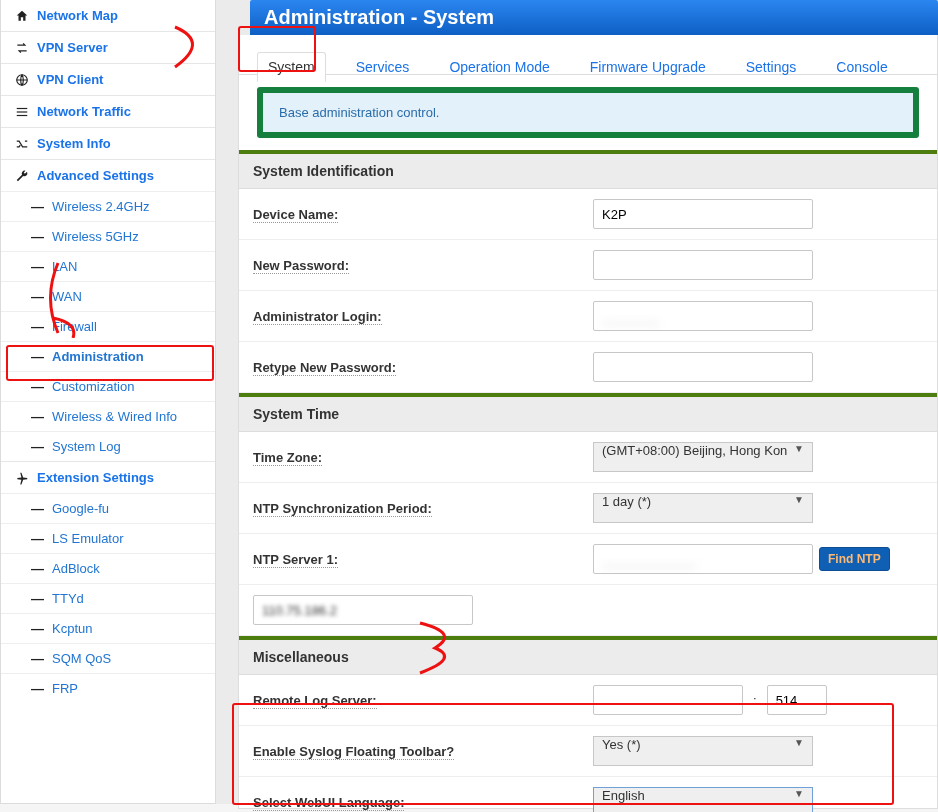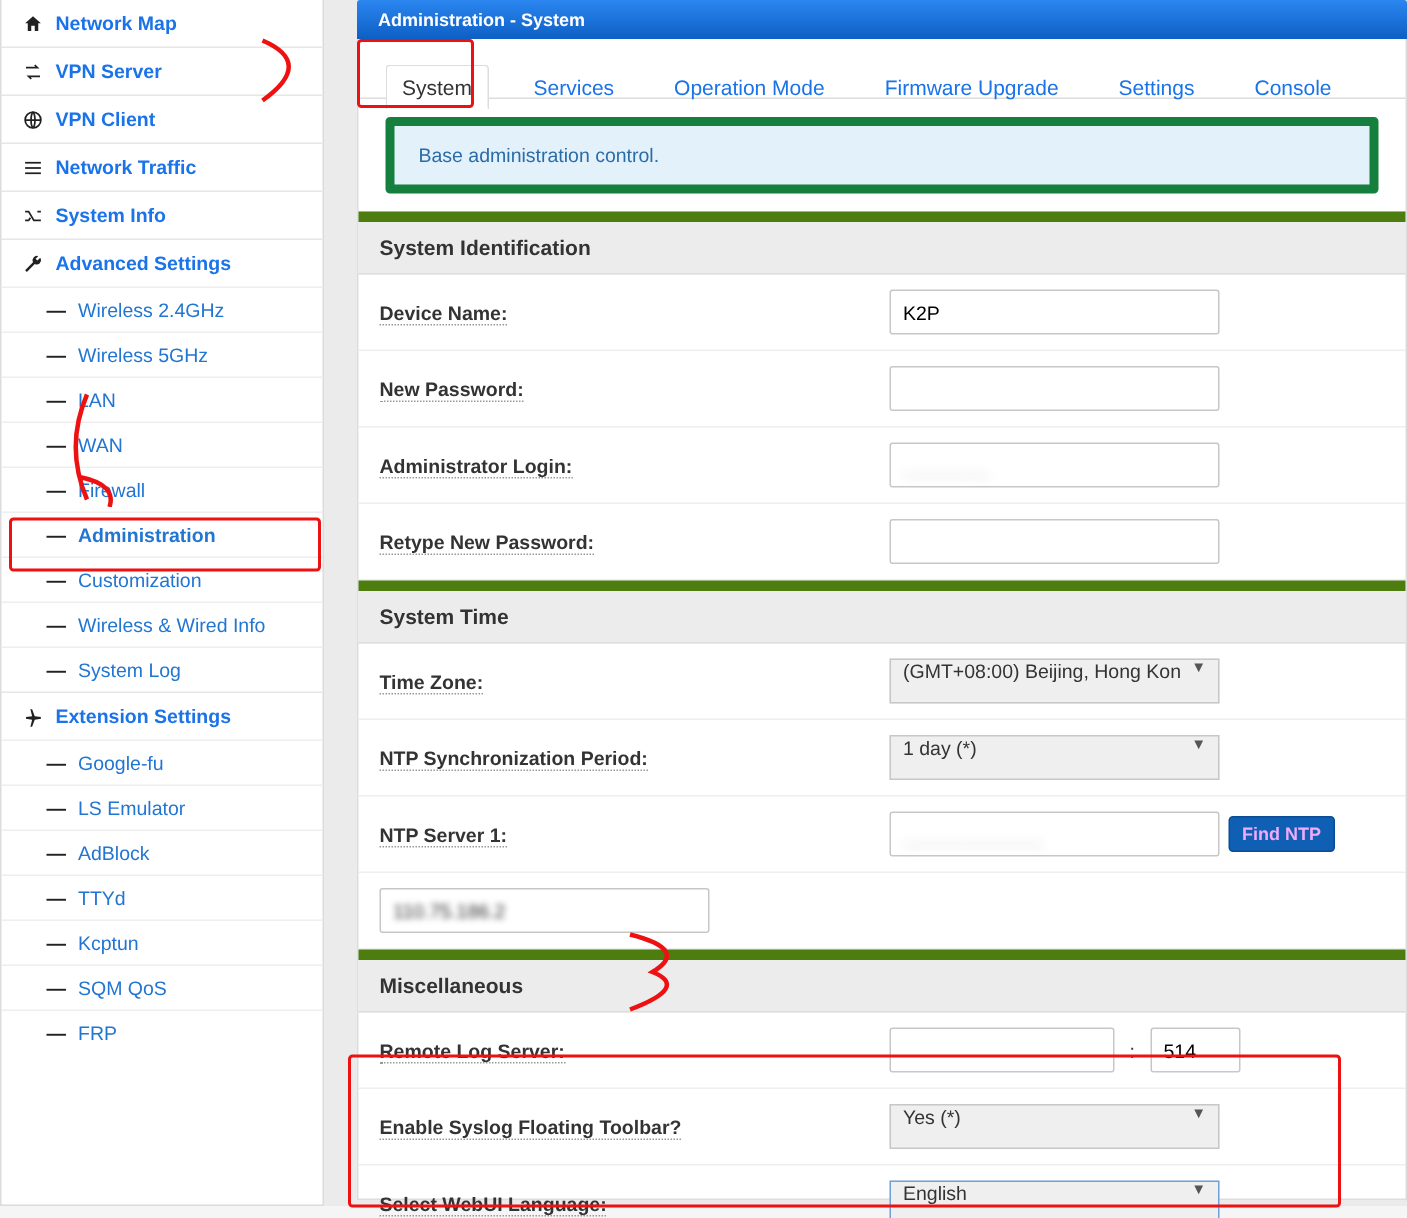--- a/index.html
+++ b/index.html
@@ -12,35 +12,35 @@
   .sb-item.first { border-top: none; }
   .sb-ico { width: 18px; height: 14px; display: inline-flex; align-items: center; justify-content: center; margin-right: 6px; color: #222; }
   .sb-sub { display: flex; align-items: center; padding: 7px 12px 7px 30px; color: #2276d2; cursor: pointer; font-size: 13px; border-top: 1px solid #eee; }
   .sb-sub .dash { color: #222; margin-right: 8px; font-weight: bold; }
   .sb-sub.active { font-weight: bold; }
   
   .anno { position: absolute; pointer-events: none; border: 2px solid #e11; border-radius: 3px; }
   .page { position: relative; }
   
   .content { flex: 1; margin-left: 22px; margin-right: 0; }
-  .titlebar { background: #1d6fd4; background: linear-gradient(#2b86f0,#0d5fc4); color: #fff; font-weight: bold; font-size: 12px; padding: 6px 14px; border-radius: 2px 2px 0 0; }
+  .titlebar { background: #1d6fd4; background: linear-gradient(#2b86f0,#0d5fc4); color: #fff; font-weight: bold; font-size: 20px; padding: 6px 14px; border-radius: 2px 2px 0 0; margin-left: 12px; }
   .panel { background: #fff; border: 1px solid #ddd; border-top: none; height: calc(100% - 30px); overflow: visible; position: relative; }
   .tabs { display: flex; gap: 20px; padding: 24px 18px 0 18px; border-bottom: 1px solid #ddd; height: 40px; align-items: center; }
   .tab { color: #1a73e8; font-size: 14px; padding: 6px 10px; cursor: pointer; }
   .tab.active { color: #333; border: 1px solid #ddd; border-bottom: 1px solid #fff; border-radius: 3px 3px 0 0; background: #fff; margin-bottom: -1px; }
   .infobox { margin: 12px 18px; background: #e3f1fb; border: 6px solid #15803d; padding: 12px 16px; color: #2a6ca8; border-radius: 3px; }
-  .section-h { background: #ececec; border-top: 7px solid #4d7c0f; border-bottom: 1px solid #ddd; padding: 9px 14px; font-weight: bold; font-size: 14px; }
+  .section-h { background: #ececec; border-top: 4px solid #4d7c0f; border-bottom: 1px solid #ddd; padding: 9px 14px; font-weight: bold; font-size: 14px; }
   .row { display: flex; align-items: center; padding: 10px 14px; border-bottom: 1px solid #eee; }
   .row .lbl { width: 340px; font-weight: bold; font-size: 13px; }
   .row .lbl span { border-bottom: 1px dotted #999; }
   .row .ctrl { flex: 1; display: flex; align-items: center; gap: 6px; }
   input[type=text], input[type=password], select { border: 1px solid #c7c7c7; padding: 5px 8px; font-size: 13px; border-radius: 2px; background: #fff; width: 220px; height: 30px; }
   input.short { width: 60px; }
   .colon { padding: 0 4px; }
-  .btn { background: #0f5fb5; color: #f0abfc; font-weight: bold; border: 1px solid #0c4d94; border-radius: 3px; padding: 4px 8px; font-size: 12px; cursor: pointer; }
+  .btn { background: #0f5fb5; color: #fdba74; font-weight: bold; border: 1px solid #0c4d94; border-radius: 3px; padding: 4px 8px; font-size: 12px; cursor: pointer; }
   .blur { filter: blur(4px); color: #bfbfbf; }
   
   .dropdown-open { position: relative; }
   .dropdown-list { position: absolute; left: 0; top: 29px; width: 220px; border: 1px solid #7aa7d8; background: #fff; font-size: 13px; z-index: 5; }
   .dropdown-list div { padding: 3px 8px; }
   .dropdown-list .sel { background: #1e90ff; color: #fff; }
   .caret { margin-left: auto; font-size: 10px; color: #555; }
   .select-fake { display: flex; border: 1px solid #c7c7c7; height: 30px; width: 220px; padding: 0 8px; background: #efefef; cursor: pointer; font-size: 13px; }
   .sidebar-wrap { padding: 0; }
   .annotation-curve { position:absolute; pointer-events:none; }

